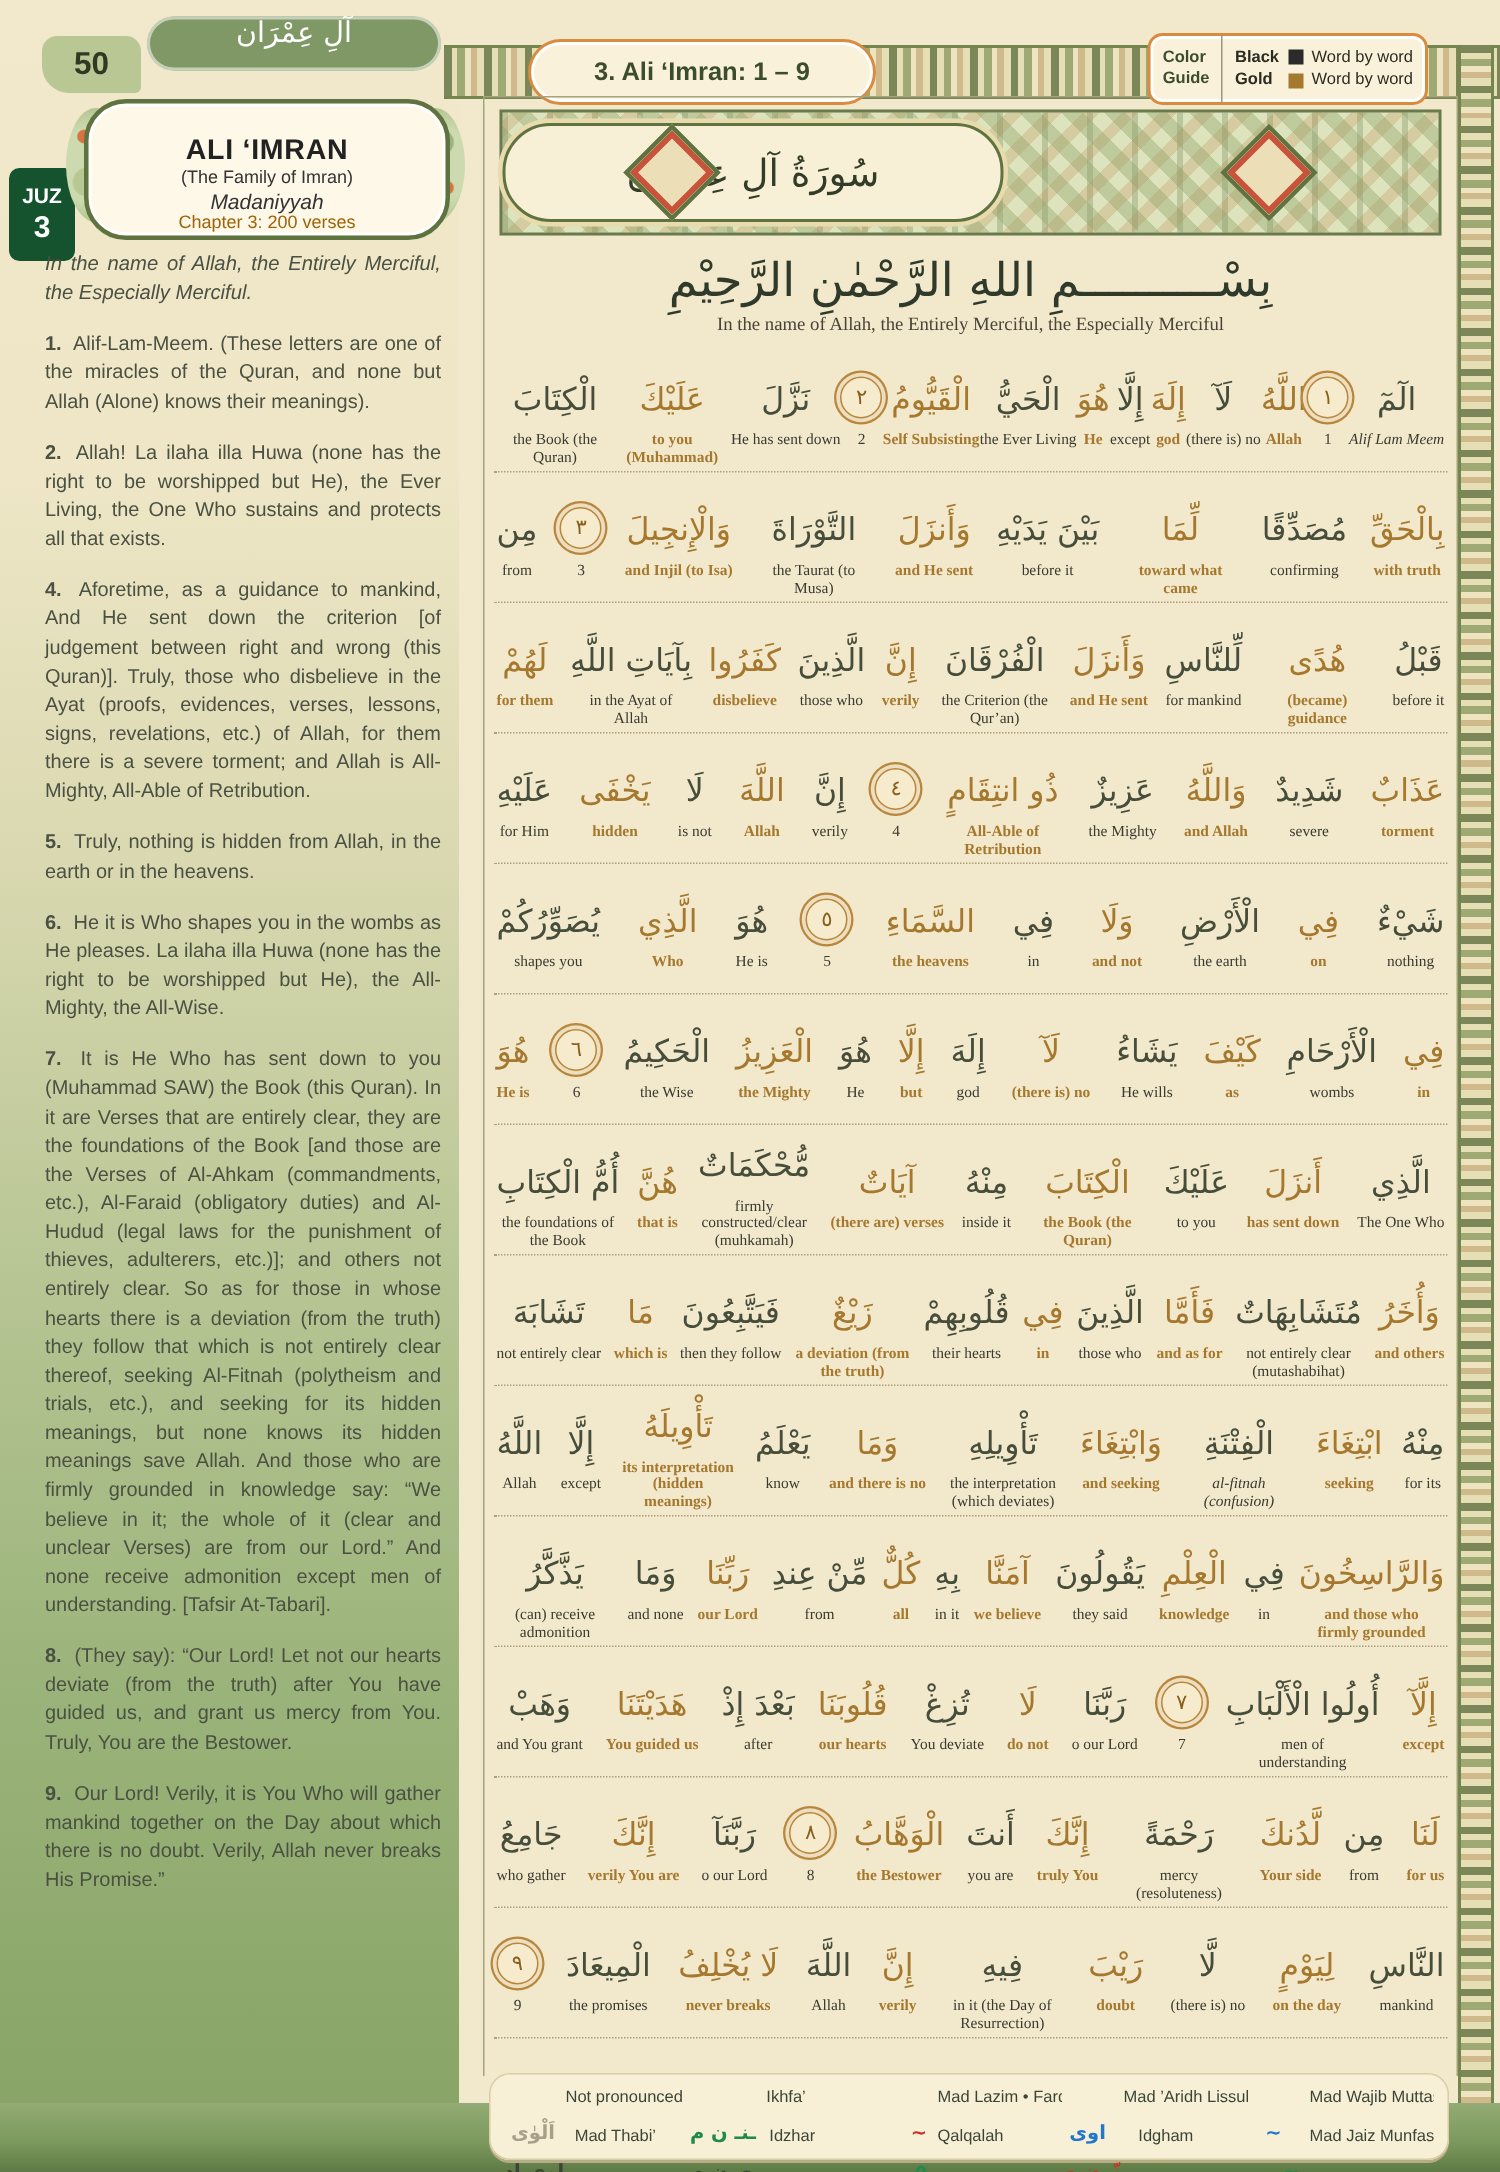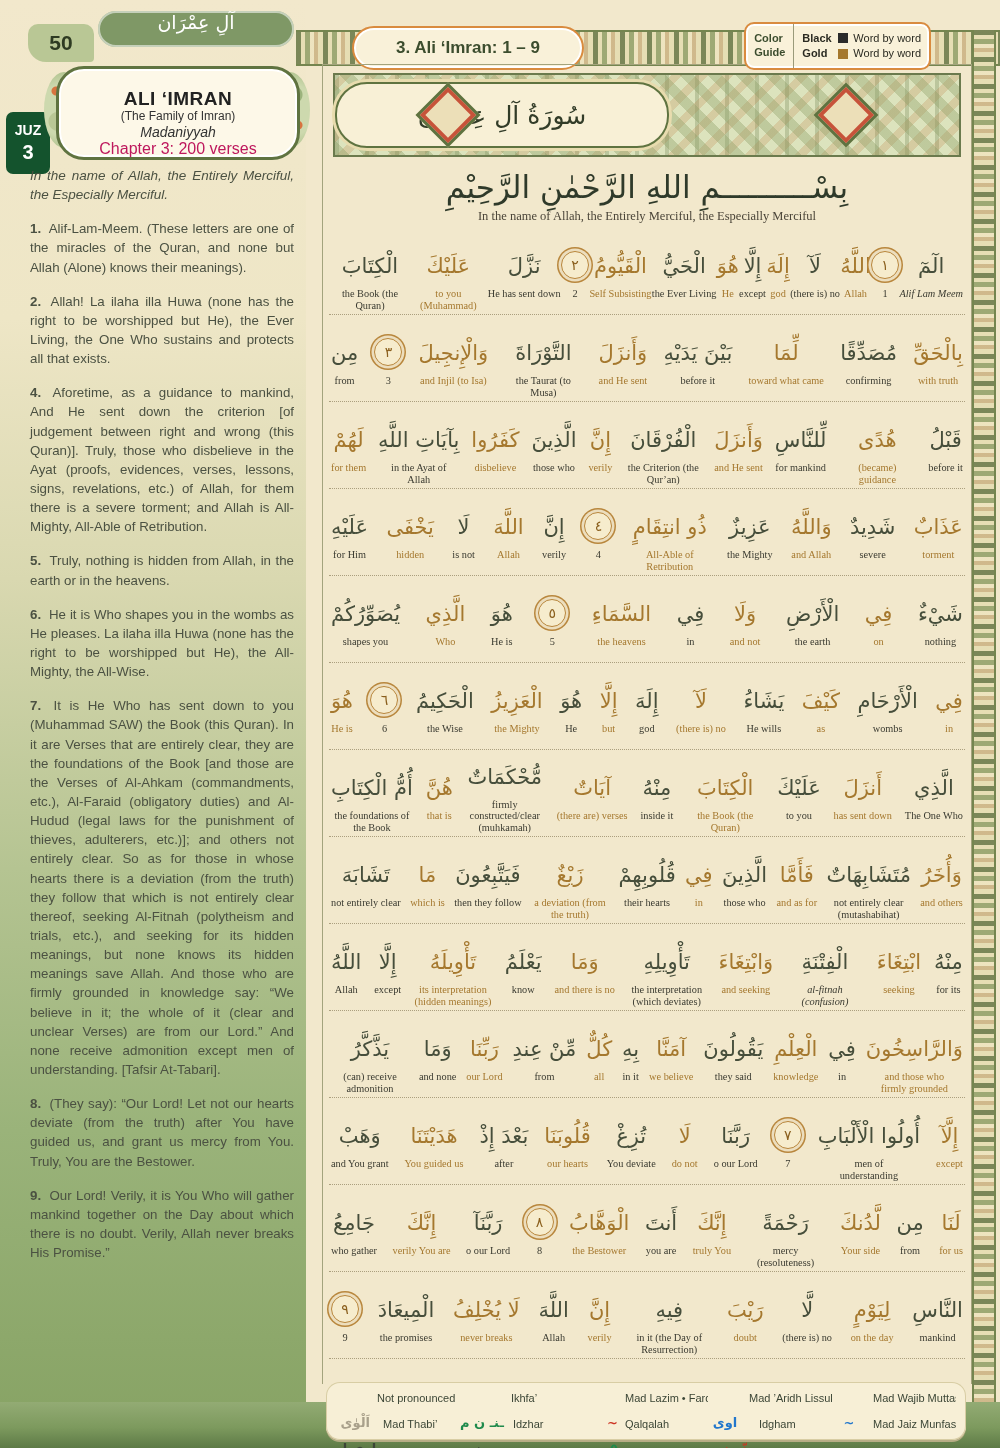--- a/index.html
+++ b/index.html
@@ -18,40 +18,40 @@
       border-radius:18px;box-shadow:inset 0 0 0 2px rgba(255,255,255,.55);display:flex;align-items:flex-start;
       justify-content:center;color:#fff;font-family:"DejaVu Sans",sans-serif;font-size:19px;}
   .frieze{position:absolute;left:296px;right:0;top:30px;height:32px;
       border-top:2px solid #74854f;border-bottom:2px solid #74854f;background:#e6dcb4;
       background-image:repeating-linear-gradient(90deg,rgba(104,120,72,.85) 0 5px,rgba(230,222,180,.95) 5px 9px,
         rgba(140,156,100,.8) 9px 14px,rgba(238,228,192,.95) 14px 18px,rgba(166,120,64,.35) 18px 22px,
         rgba(230,222,180,.95) 22px 27px);}
   .title-pill{position:absolute;left:352px;top:26px;width:228px;height:40px;background:#f9f1d9;
       border:2px solid #d98b3f;border-radius:22px;box-shadow:inset 0 0 0 2px #fff;
       display:flex;align-items:center;justify-content:center;font-size:17px;font-weight:bold;color:#3c4d2e;}
-  .color-guide{position:absolute;right:69px;top:22px;height:44px;background:#f9f1d9;border:2px solid #d98b3f;
+  .color-guide{position:absolute;right:48px;top:22px;height:44px;background:#f9f1d9;border:2px solid #d98b3f;
       border-radius:10px;box-shadow:inset 0 0 0 2px #fff;display:flex;align-items:stretch;z-index:5;}
   .cg-left{display:flex;flex-direction:column;justify-content:center;padding:0 8px;border-right:1px solid #9a9a7a;
       font-size:11px;font-weight:bold;color:#3c4d2e;line-height:1.25;}
   .cg-right{display:flex;flex-direction:column;justify-content:center;padding:0 8px;gap:2px;}
   .cg-row{display:flex;align-items:center;font-size:11px;color:#2b2b22;line-height:1.2;}
   .cg-row b{width:36px;}
   .swatch{width:10px;height:10px;margin:0 5px 0 0;display:inline-block;}
   
   .juz-badge{position:absolute;left:6px;top:112px;width:44px;height:62px;background:#14532d;border-radius:7px;
       color:#fff;text-align:center;font-weight:bold;padding-top:9px;box-sizing:border-box;line-height:1.3;}
   .juz-badge .jz{font-size:14px;display:block;}
   .juz-badge .jn{font-size:20px;display:block;}
   .info-card{position:absolute;left:56px;top:66px;width:238px;height:88px;background:#fdf8e8;
       border:3px solid #5f7340;border-radius:28px;box-shadow:inset 0 0 0 2px #fff;
       display:flex;flex-direction:column;align-items:center;justify-content:center;z-index:3;line-height:1.15;}
   .info-name{font-size:19px;font-weight:bold;color:#222;letter-spacing:.5px;margin-top:20px;}
   .info-sub{font-size:12px;color:#333;}
   .info-rev{font-size:14px;font-style:italic;color:#333;}
-  .info-ch{font-size:16px;color:#be185d;}
+  .info-ch{font-size:12px;color:#a16207;}
   .floral{position:absolute;top:72px;width:40px;height:76px;border-radius:50%;z-index:2;
       background:radial-gradient(circle at 30% 25%,#d8743f 0 4px,transparent 5px),
                  radial-gradient(circle at 70% 70%,#d8743f 0 4px,transparent 5px),
                  radial-gradient(circle at 60% 30%,#9cb37d 0 8px,transparent 9px),
                  radial-gradient(circle at 35% 65%,#b9c795 0 9px,transparent 10px),
                  radial-gradient(circle at 50% 50%,#cdd9ae 0 60%,#a9bd87 100%);}
   .floral.l{left:44px;} .floral.r{left:270px;}
   .sidebar-text{position:absolute;left:30px;top:166px;width:264px;color:#4b5142;}
   .intro{font-style:italic;font-size:13.5px;line-height:1.42;text-align:justify;margin:0 0 6px 0;}
   .verse{font-size:13.3px;line-height:1.44;text-align:justify;margin:15px 0 2px 0;}
@@ -86,21 +86,21 @@
       height:87px;box-sizing:border-box;padding:2px 2px 3px;}
   .qcol{display:flex;flex-direction:column;align-items:center;justify-content:flex-end;min-width:0;}
   .arw{font-family:"DejaVu Sans",sans-serif;font-size:21px;line-height:44px;white-space:nowrap;height:46px;
       display:flex;align-items:flex-end;}
   .arw.k{color:#464e3b;} .arw.g{color:#a5782e;}
   .vmark{width:26px;height:26px;margin-bottom:9px;border:1.5px solid #b8863c;border-radius:50%;
       box-shadow:0 0 0 2.5px rgba(242,232,204,.9),0 0 0 4px #b8863c;display:flex;align-items:center;
       justify-content:center;font-family:"DejaVu Sans",sans-serif;font-size:14px;color:#8a5f1d;background:#f6eccd;}
   .enw{font-family:"Liberation Serif",serif;font-size:10.3px;line-height:1.12;text-align:center;max-width:78px;
       min-height:23px;display:flex;align-items:flex-start;justify-content:center;}
-  .enw.k{color:#3a3a30;} .enw.g{color:#a5782e;} .enw.n{color:#3a3a30;} .enw.i{font-style:italic;}
+  .enw.k{color:#3a3a30;} .enw.g{color:#a5782e;font-weight:bold;} .enw.n{color:#3a3a30;} .enw.i{font-style:italic;}
   
   .legend{position:absolute;left:326px;right:34px;bottom:8px;height:58px;background:#f7efd6;border-radius:14px;
       box-shadow:0 2px 0 #b7ad85, inset 0 0 0 1px #d8cda4;display:grid;grid-template-columns:repeat(5,1fr);
       grid-template-rows:1fr 1fr;align-items:center;padding:3px 10px;box-sizing:border-box;z-index:6;}
   .leg-item{display:flex;align-items:center;gap:7px;font-size:11px;color:#3b4535;white-space:nowrap;overflow:hidden;}
   .leg-sym{font-family:"DejaVu Sans",sans-serif;font-size:13px;font-weight:bold;min-width:34px;text-align:right;margin-top:48px;}
   .leg-sym.gray{color:#a9a08b;} .leg-sym.green{color:#1f8a4c;} .leg-sym.red{color:#cc3322;}
   .leg-sym.blue{color:#2277cc;text-align:center;} .leg-sym.dark{color:#3b4535;}
 </style>
 </head>

